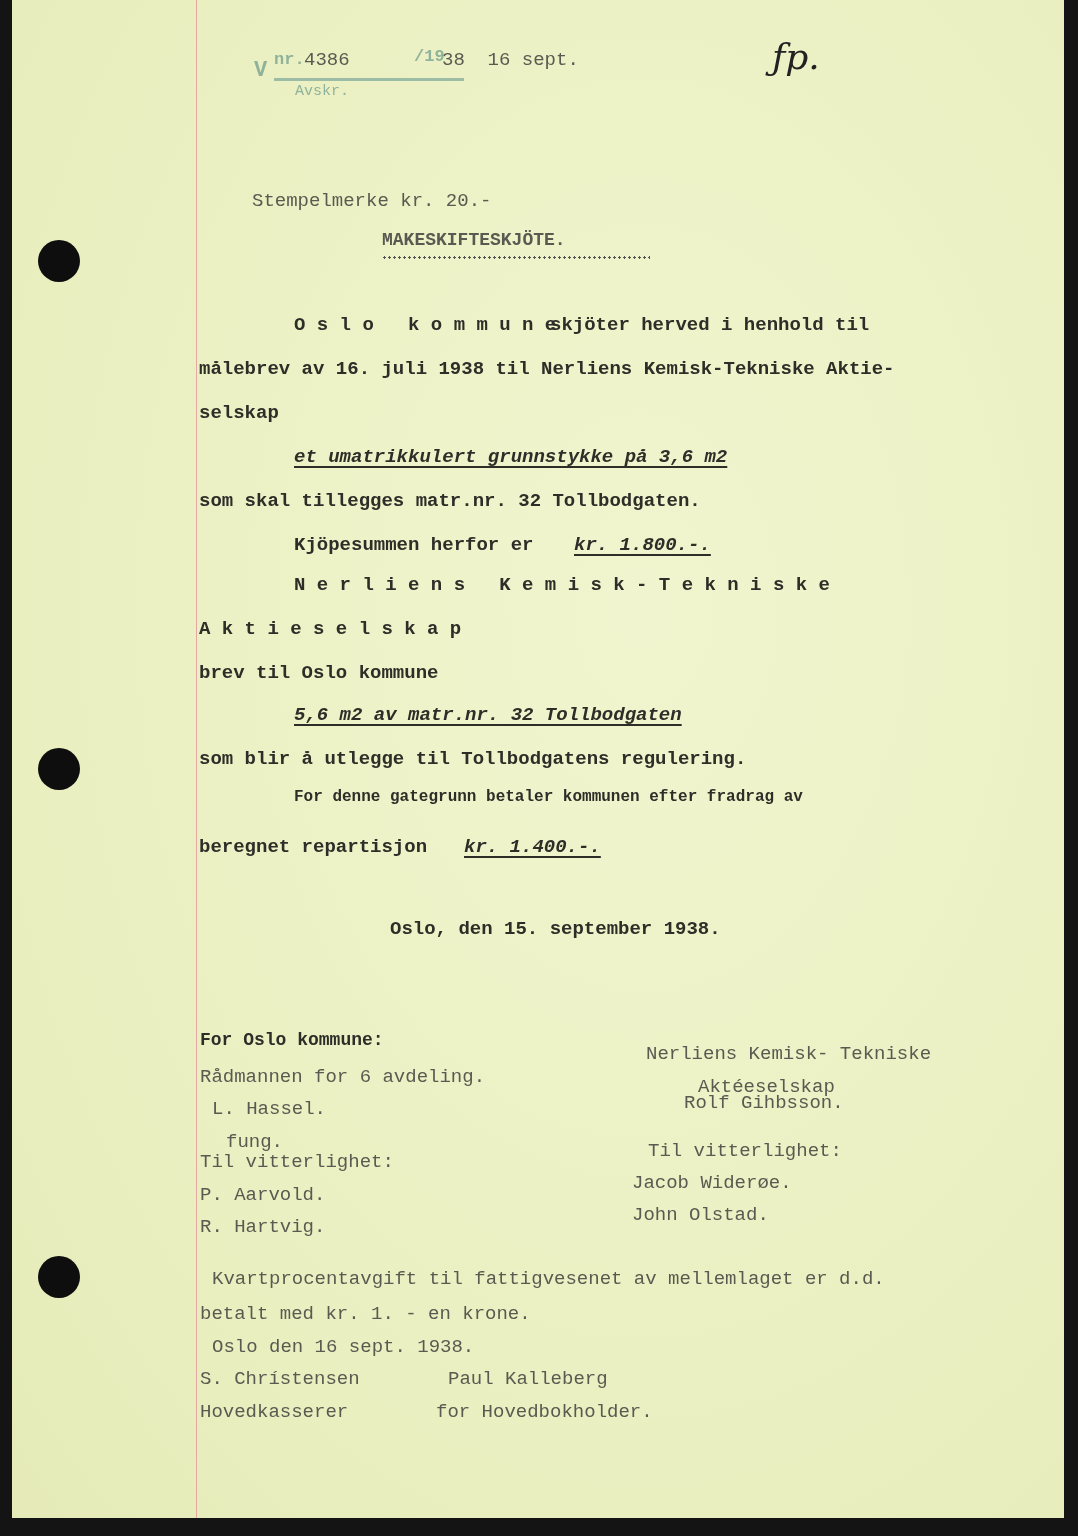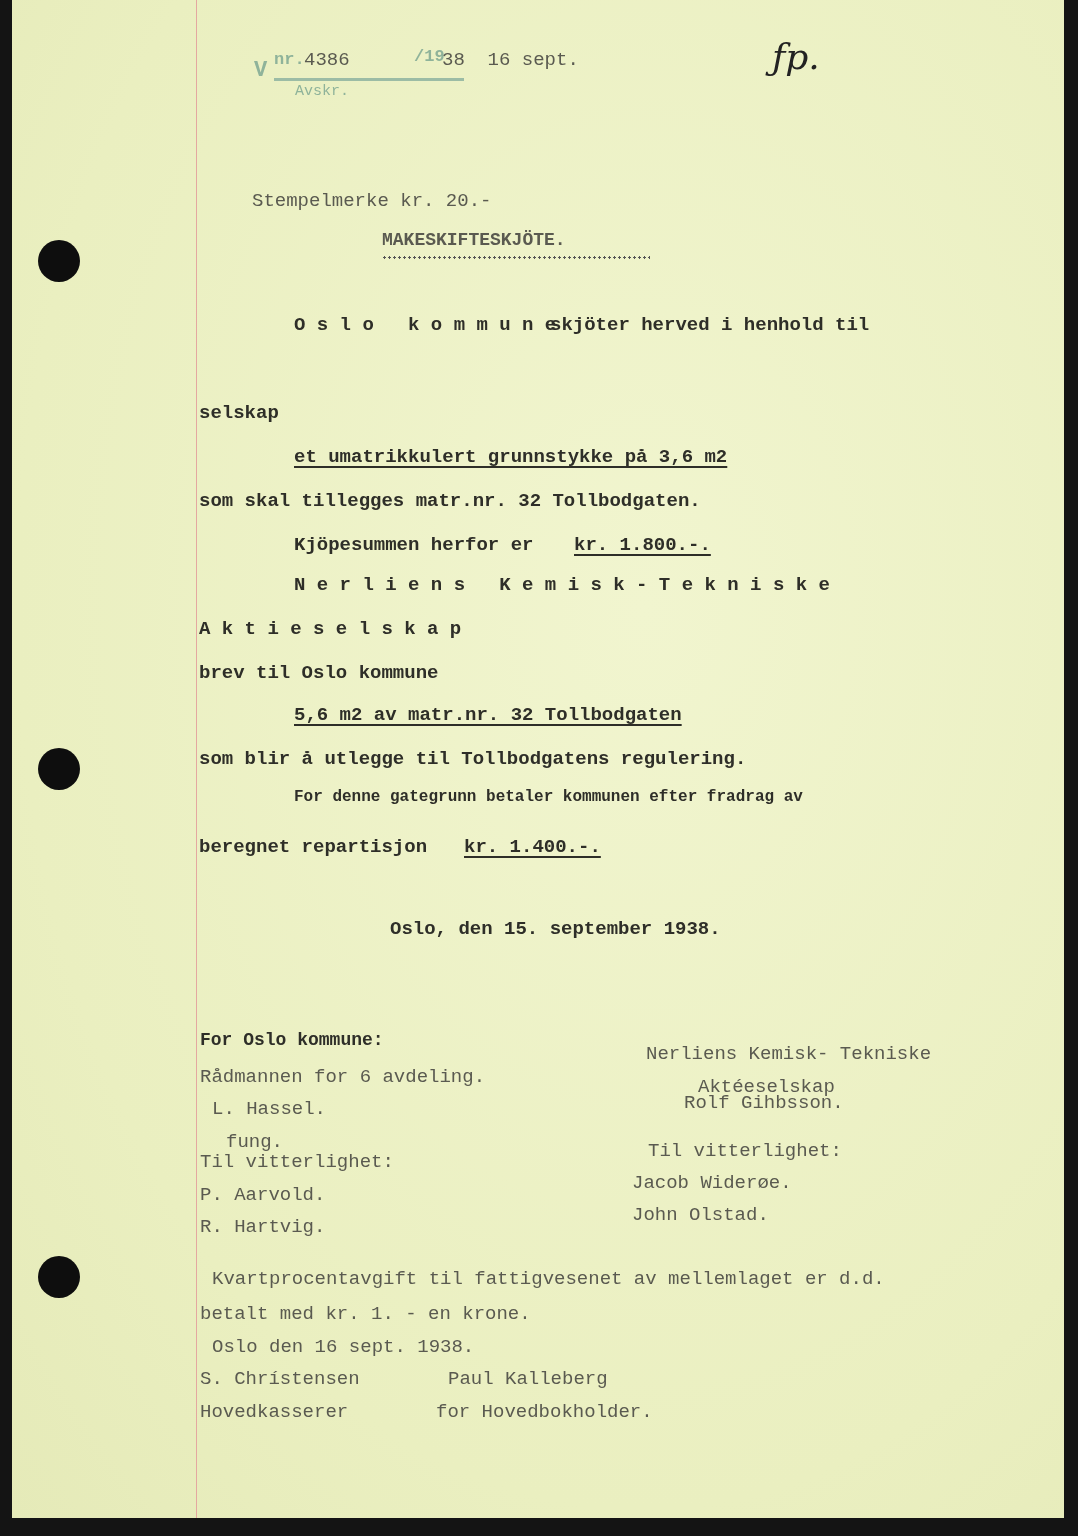--- a/index.html
+++ b/index.html
@@ -18,21 +18,21 @@
     background: #e4a8a0;
   }
   .hole {
     position: absolute; left: 26px; width: 42px; height: 42px;
     border-radius: 50%; background: #0e0e0e;
   }
   .t { position: absolute; white-space: pre; color: #3a3a32; }
   .bold { font-weight: bold; color: #2e2e28; }
   .light { color: #5a5a50; font-weight: normal; }
   .stamp { color: #8fb39a; font-weight: bold; }
-  .u { text-decoration: underline; text-decoration-thickness: 2px; text-underline-offset: 4px; }
+  .u { text-decoration: underline; text-decoration-thickness: 2px; text-underline-offset: 4px; font-style: italic; }
   .dotted {
     position: absolute; left: 370px; top: 256px; width: 268px; height: 3px;
     background-image: radial-gradient(circle, #555 1px, transparent 1.2px);
     background-size: 5px 3px;
   }
   .sig { font-family: "DejaVu Serif", serif; font-style: italic; font-size: 36px; color: #222; }
 </style>
 </head>
 <body>
 
@@ -50,20 +50,21 @@
   <span class="t stamp" style="left:283px;top:83px;font-size:15px;font-weight:normal">Avskr.</span>
   <span class="t light" style="left:430px;top:49px;font-size:19px">38  16 sept.</span>
   <span class="t sig" style="left:760px;top:36px">ƒp.</span>
 
   <span class="t light" style="left:240px;top:190px;font-size:19px">Stempelmerke kr. 20.-</span>
   <span class="t bold" style="left:370px;top:230px;font-size:18px;color:#5a5a50">MAKESKIFTESKJÖTE.</span>
   <div class="dotted"></div>
 
   <span class="t bold" style="left:282px;top:314px;font-size:19px">O s l o   k o m m u n e</span>
   <span class="t bold" style="left:538px;top:314px;font-size:19px">skjöter herved i henhold til</span>
+  <span class="t bold" style="left:187px;top:358px;font-size:19px">målebrev av 16. juli 1938 til Nerliens Kemisk-Tekniske Aktie-</span>
   <span class="t bold" style="left:187px;top:402px;font-size:19px">selskap</span>
   <span class="t bold u" style="left:282px;top:446px;font-size:19px">et umatrikkulert grunnstykke på 3,6 m2</span>
   <span class="t bold" style="left:187px;top:490px;font-size:19px">som skal tillegges matr.nr. 32 Tollbodgaten.</span>
   <span class="t bold" style="left:282px;top:534px;font-size:19px">Kjöpesummen herfor er </span>
   <span class="t bold u" style="left:562px;top:534px;font-size:19px">kr. 1.800.-.</span>
 
   <span class="t bold" style="left:282px;top:574px;font-size:19px">N e r l i e n s   K e m i s k - T e k n i s k e</span>
   <span class="t bold" style="left:187px;top:618px;font-size:19px">A k t i e s e l s k a p</span>
   <span class="t bold" style="left:187px;top:662px;font-size:19px">brev til Oslo kommune</span>
   <span class="t bold u" style="left:282px;top:704px;font-size:19px">5,6 m2 av matr.nr. 32 Tollbodgaten</span>

